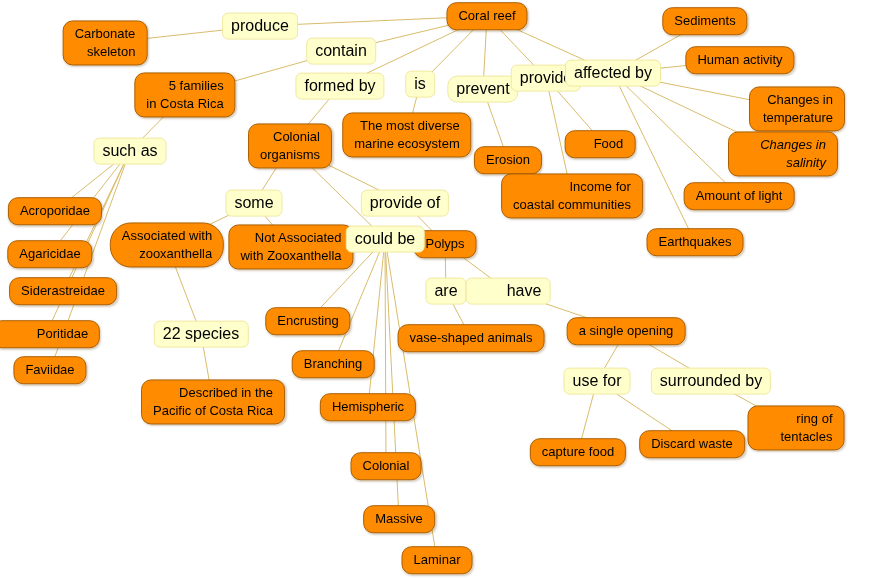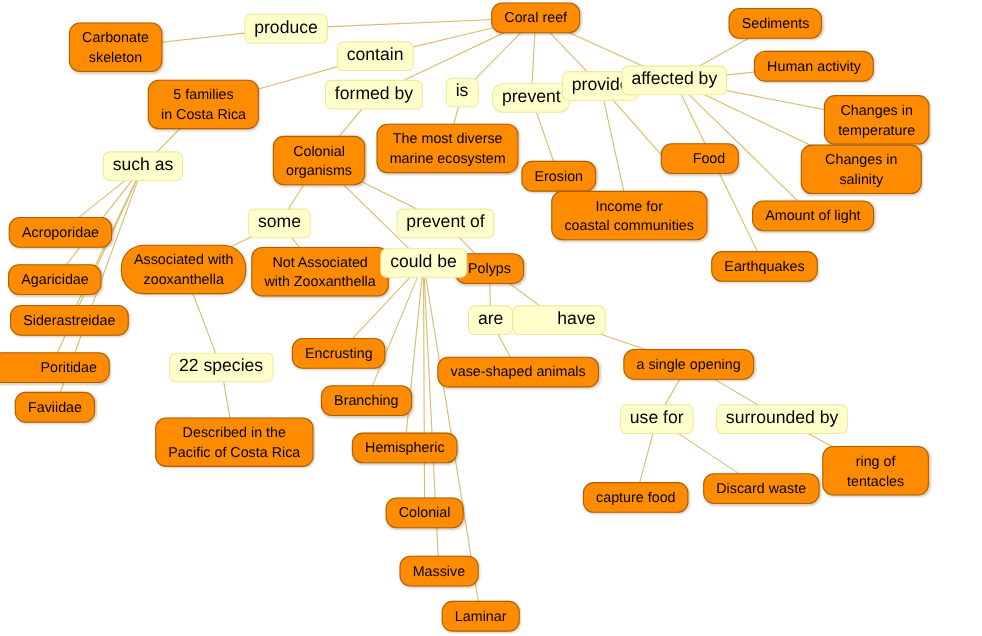--- a/index.html
+++ b/index.html
@@ -25,21 +25,21 @@
   .concept {
     position: absolute;
     transform: translate(-50%, -50%);
     background: var(--concept-fill, #FF8C00);
     border: 1px solid var(--concept-border, #AD5F00);
     border-radius: 10px;
     padding: 4px 11px;
     font-size: 13px;
     line-height: 1.35;
     color: var(--text, #000000);
-    text-align: center;
+    text-align: right;
     white-space: pre-line;
     box-shadow: 1px 1px 2px rgba(100, 60, 0, 0.25);
     cursor: default;
   }
   .link {
     position: absolute;
     transform: translate(-50%, -50%);
     background: var(--link-fill, #FFFFCC);
     border: 1px solid var(--link-border, #F0E8A0);
     border-radius: 6px;
@@ -109,27 +109,27 @@
     </svg>
 
 <div class="concept" style="left: 487px; top: 16px;">Coral reef</div>
     <div class="concept" style="left: 105px; top: 43px;">Carbonate
 skeleton</div>
     <div class="concept" style="left: 705px; top: 21px;">Sediments</div>
     <div class="concept" style="left: 740px; top: 60px;">Human activity</div>
     <div class="concept" style="left: 185px; top: 95px;">5 families
 in Costa Rica</div>
     <div class="concept" style="left: 797px; top: 109px;">Changes in temperature</div>
-    <div class="concept" style="left: 783px; top: 154px;">Changes in salinity</div>
+    <div class="concept" style="left: 783px; top: 154px; font-style: italic;">Changes in salinity</div>
     <div class="concept" style="left: 290px; top: 146px;">Colonial
 organisms</div>
     <div class="concept" style="left: 407px; top: 135px;">The most diverse
 marine ecosystem</div>
     <div class="concept" style="left: 508px; top: 160px;">Erosion</div>
-    <div class="concept" style="left: 636px; top: 144px; padding-left: 28px;">Food</div>
+    <div class="concept" style="left: 600px; top: 144px; padding-left: 28px;">Food</div>
     <div class="concept" style="left: 572px; top: 196px;">Income for
 coastal communities</div>
     <div class="concept" style="left: 739px; top: 196px;">Amount of light</div>
     <div class="concept" style="left: 55px; top: 211px;">Acroporidae</div>
     <div class="concept" style="left: 50px; top: 254px;">Agaricidae</div>
     <div class="concept" style="left: 695px; top: 242px;">Earthquakes</div>
     <div class="concept" style="left: 167px; top: 245px; border-radius: 21px;">Associated with
 zooxanthella</div>
     <div class="concept" style="left: 291px; top: 247px;">Not Associated
 with Zooxanthella</div>
@@ -152,20 +152,20 @@
     <div class="concept" style="left: 437px; top: 560px;">Laminar</div>
     <div class="link" style="left: 260px; top: 26px;">produce</div>
     <div class="link" style="left: 341px; top: 51px;">contain</div>
     <div class="link" style="left: 340px; top: 86px;">formed by</div>
     <div class="link" style="left: 420px; top: 84px;">is</div>
     <div class="link" style="left: 483px; top: 89px; border-radius: 10px;">prevent</div>
     <div class="link" style="left: 546px; top: 78px;">provide</div>
     <div class="link" style="left: 613px; top: 73px;">affected by</div>
     <div class="link" style="left: 130px; top: 151px;">such as</div>
     <div class="link" style="left: 254px; top: 203px;">some</div>
-    <div class="link" style="left: 405px; top: 203px;">prevent of</div>
+    <div class="link" style="left: 405px; top: 203px;">provide of</div>
     <div class="link" style="left: 385px; top: 239px;">could be</div>
     <div class="link" style="left: 201px; top: 334px;">22 species</div>
     <div class="link" style="left: 446px; top: 291px;">are</div>
     <div class="link" style="left: 508px; top: 291px; padding-left: 40px;">have</div>
     <div class="link" style="left: 597px; top: 381px;">use for</div>
     <div class="link" style="left: 711px; top: 381px;">surrounded by</div>
   </div>
 
 </body></html>

